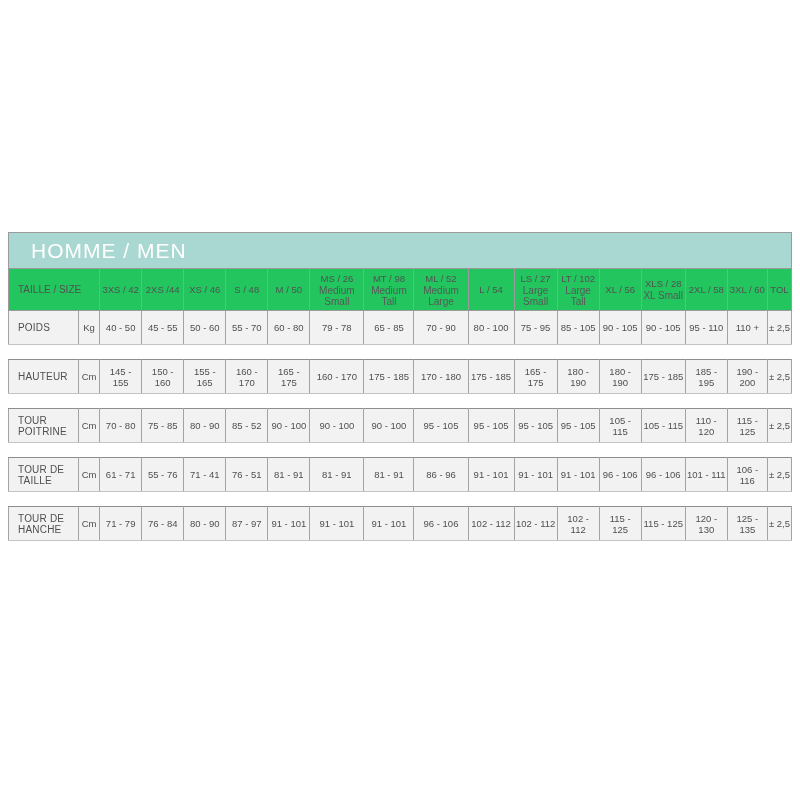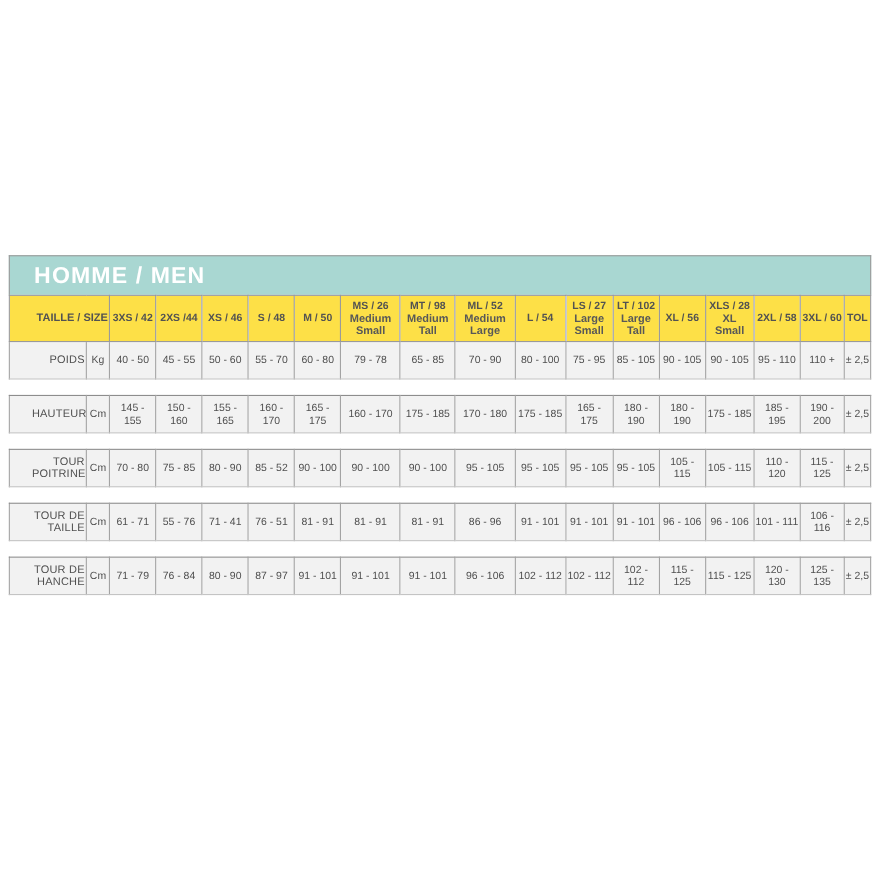--- a/index.html
+++ b/index.html
@@ -18,50 +18,49 @@
     width: 784px;
   }
   .title-bar {
     height: 36px;
     line-height: 36px;
     background: #a9d7d2;
     border: 1px solid #9c9c9c;
     border-bottom: none;
     color: #ffffff;
     font-size: 21px;
-    font-weight: bold;
+    font-weight: normal;
     letter-spacing: 1px;
     padding-left: 22px;
     box-sizing: border-box;
     text-transform: uppercase;
   }
   table.size-chart {
     width: 784px;
     table-layout: fixed;
     border-collapse: collapse;
     color: #555555;
   }
   table.size-chart th, table.size-chart td {
     padding: 0 1px;
     text-align: center;
     vertical-align: middle;
     font-weight: normal;
     overflow: hidden;
   }
   
   tr.head-row th {
-    background: #fde047;
+    background: #22c55e;
     border: 1px solid #9a9a9a;
     height: 41px;
     font-size: 9.5px;
     color: #525252;
-    font-weight: bold;
   }
   tr.head-row th.corner {
-    text-align: right;
+    text-align: left;
     padding-left: 9px;
     font-size: 10px;
   }
   .sub-label {
     display: block;
     font-size: 10px;
     color: #585858;
     margin-top: 1px;
   }
   
@@ -69,22 +68,22 @@
     background: #f2f2f2;
     border-left: 1px solid #a3a3a3;
     border-right: 1px solid #a3a3a3;
     border-top: 1px solid #8d8d8d;
     border-bottom: 1px solid #c4c4c4;
     height: 33px;
     font-size: 9.5px;
     color: #4f4f4f;
   }
   tr.data-row td.row-label {
-    text-align: right;
-    padding-left: 20px;
+    text-align: left;
+    padding-left: 9px;
     font-size: 10px;
     letter-spacing: 0.2px;
     margin-top: 36px;
   }
   tr.spacer td {
     border: none;
     background: #ffffff;
     height: 14px;
     padding: 0;
   }

